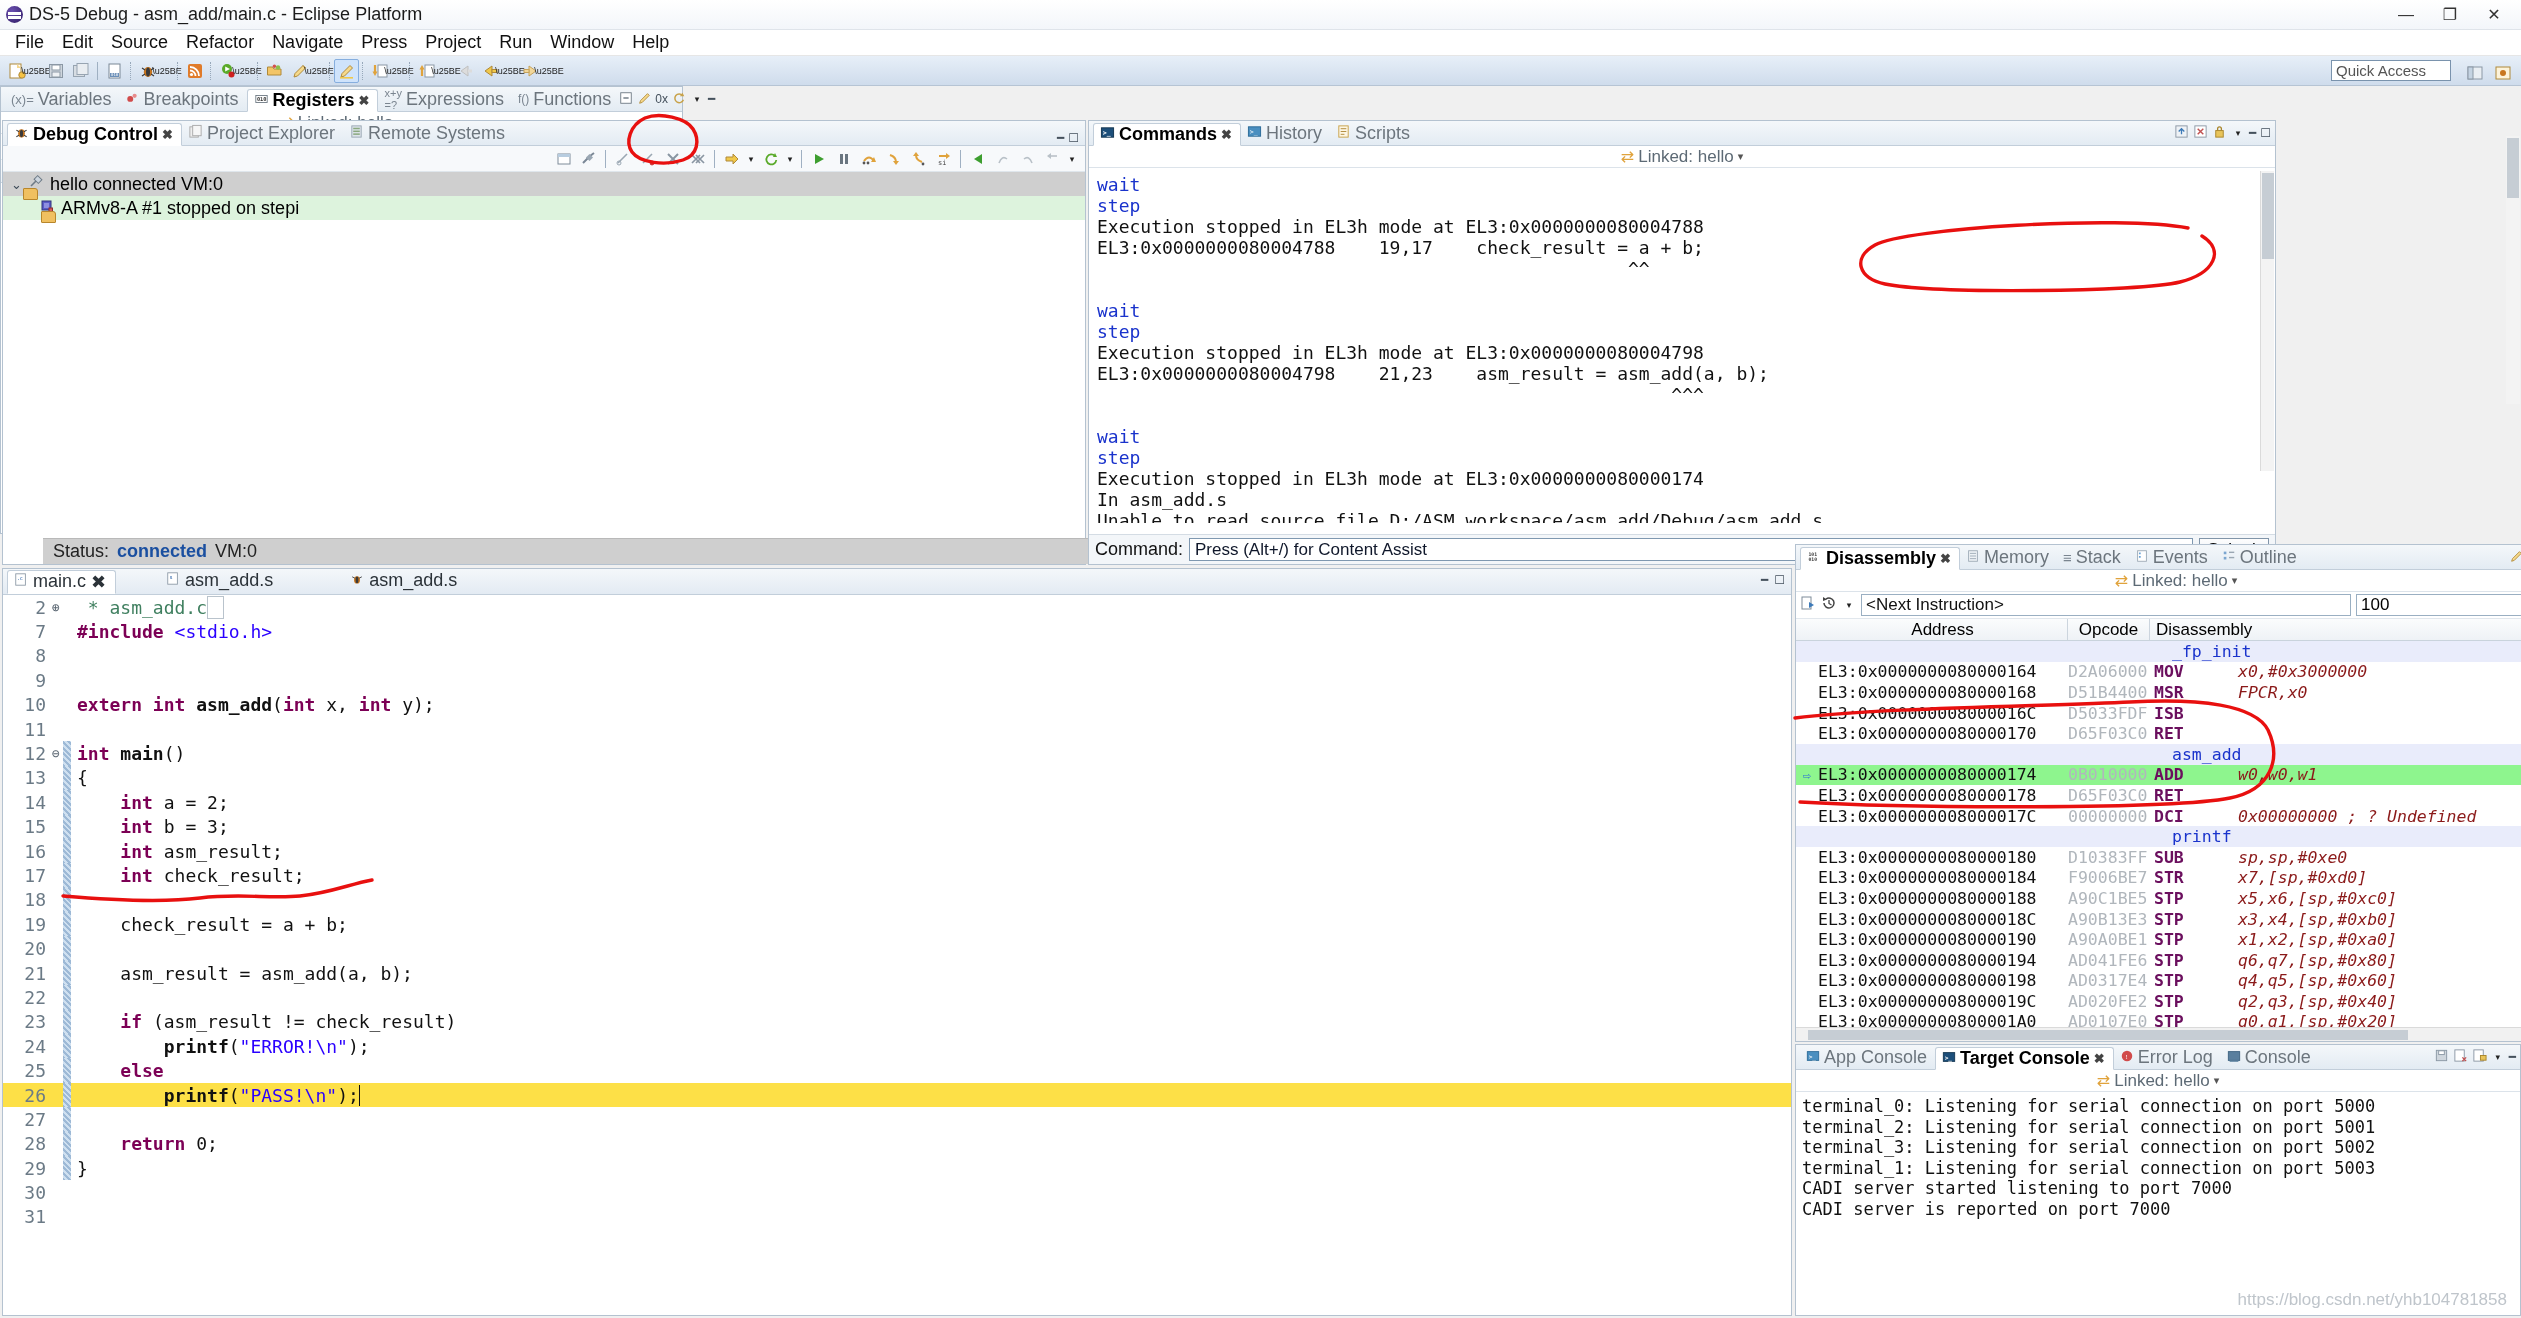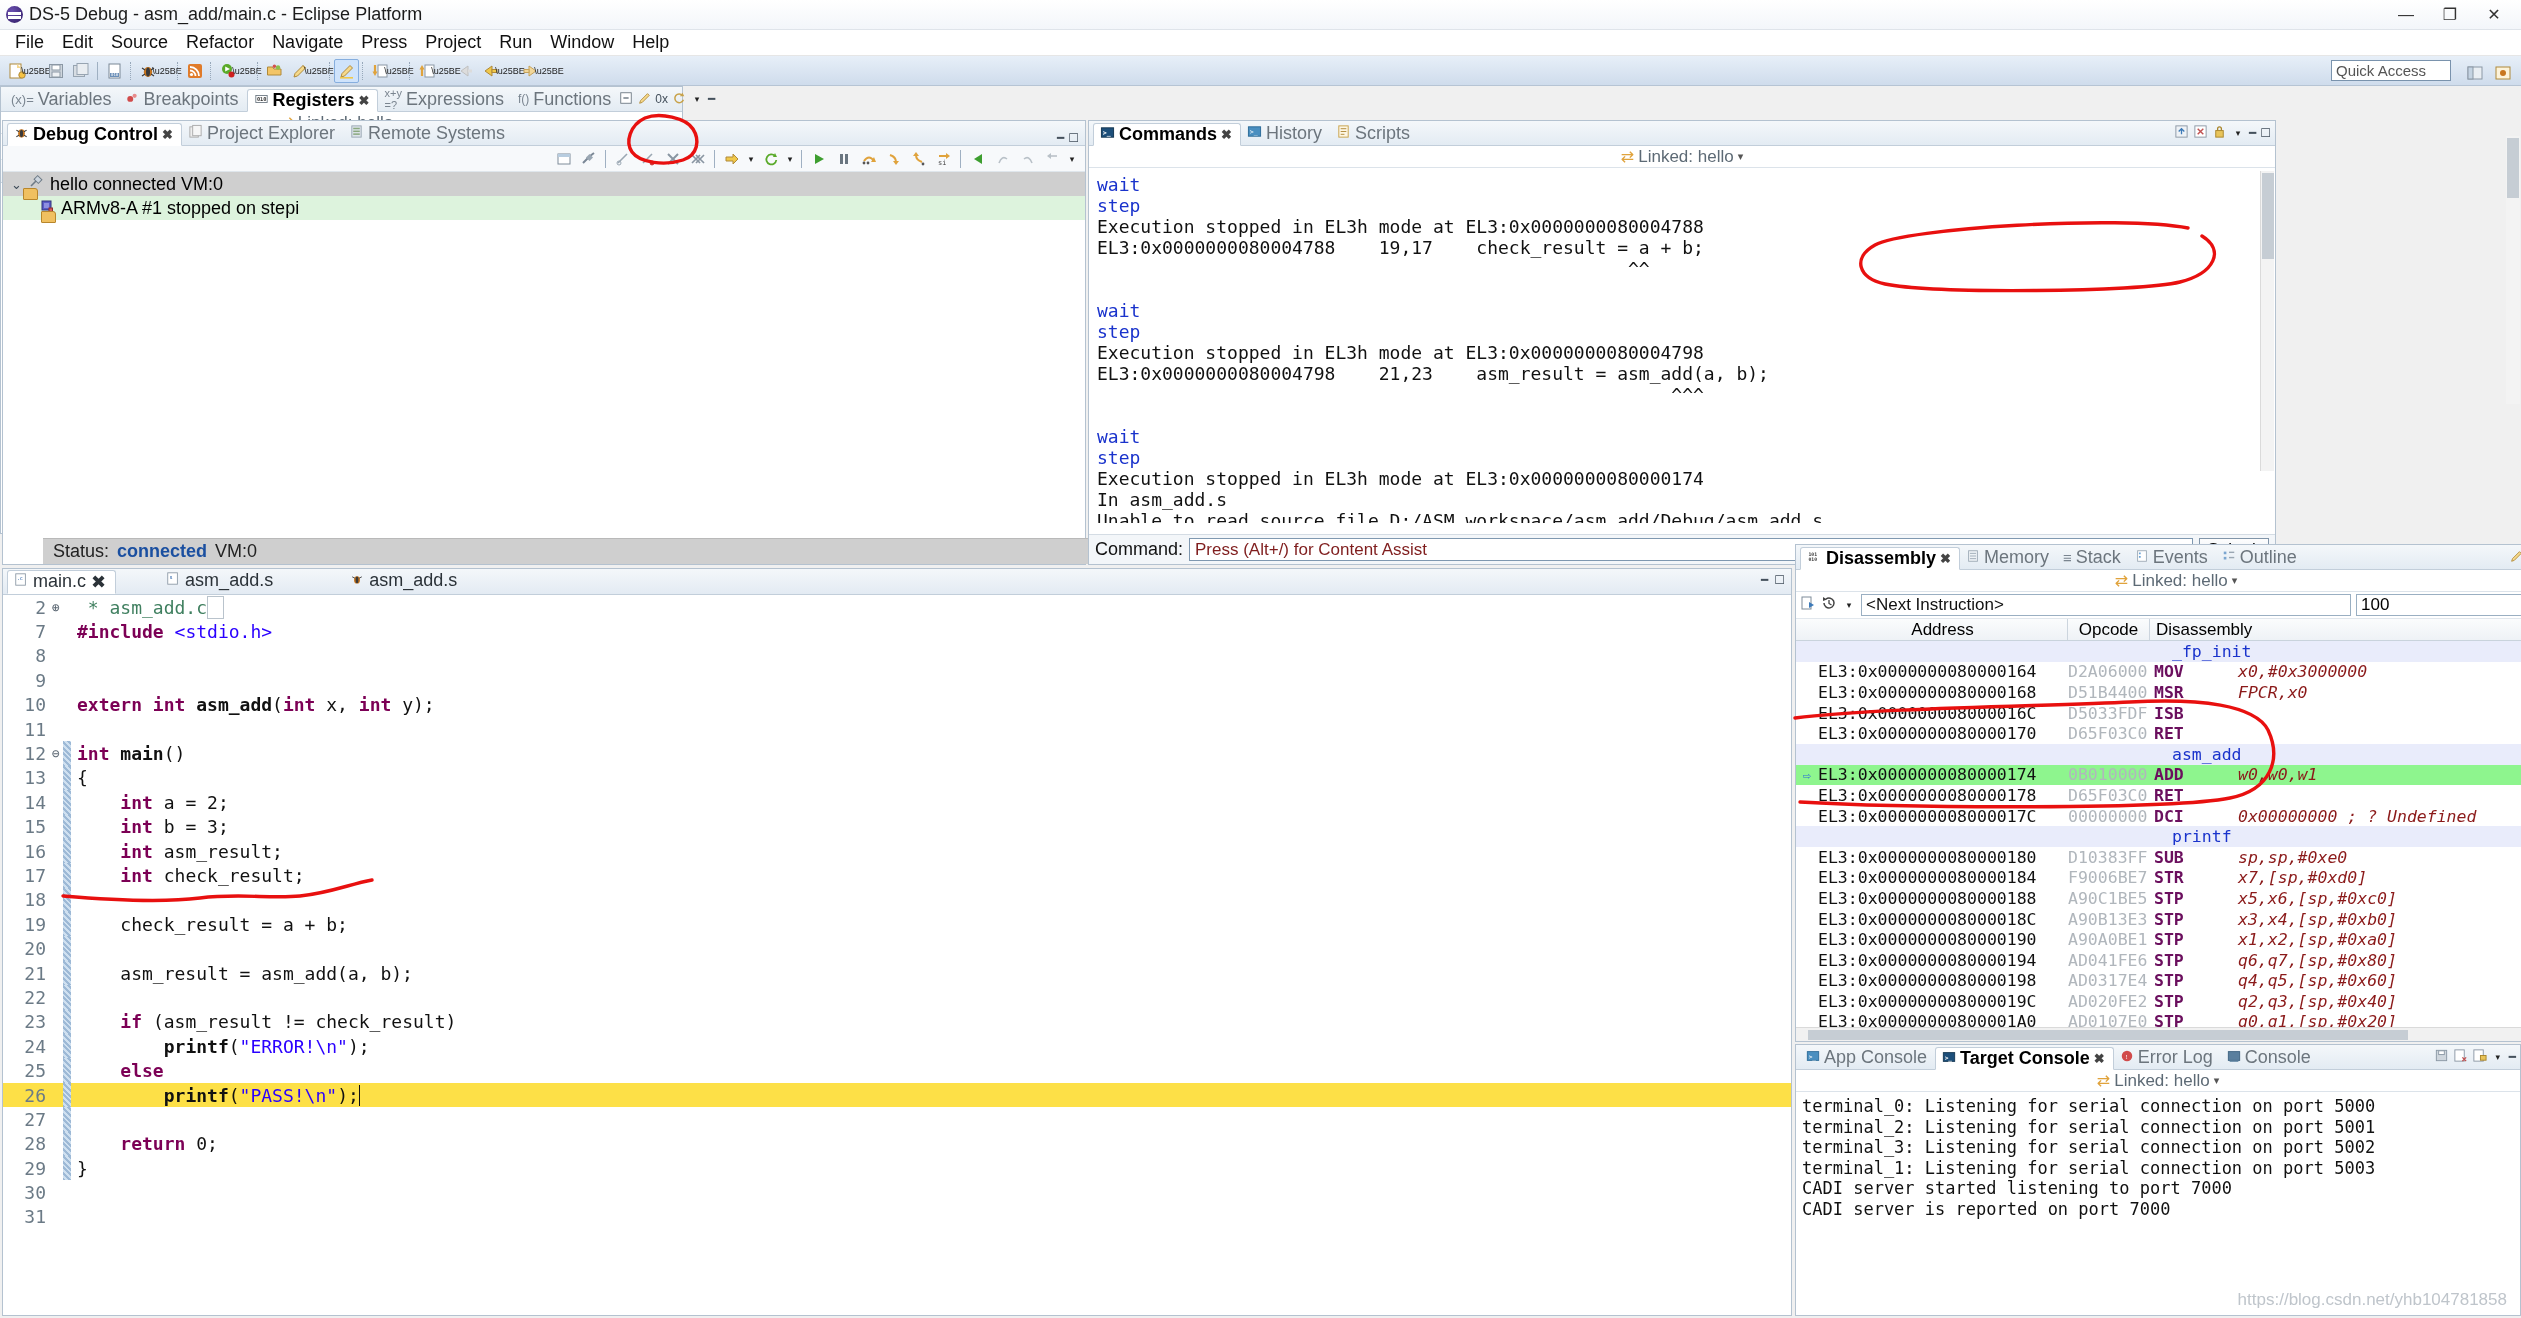--- a/index.html
+++ b/index.html
@@ -89,21 +89,21 @@
   #commands { left:1088px; top:120px; width:1188px; height:445px; }
   #cmd-out { height:355px; overflow:hidden; padding:6px 8px; background:#fff;
              font-family:"DejaVu Sans Mono", monospace; font-size:18px; line-height:21px;
              color:#111; white-space:pre; }
   #cmd-out .kw { color:#1a33cc; }
   #cmd-bar { position:absolute; bottom:0; left:0; width:100%; height:30px;
              display:flex; align-items:center; gap:6px; padding:0 6px; background:#f3f6f9;
              border-top:1px solid #d4dce4; }
   #cmd-bar .lbl { font-size:18px; color:#111; }
   #cmd-input { flex:1; height:23px; border:1px solid #7f98b0; background:#fff;
-               font-size:17px; color:#7f1d1d; padding:1px 5px; line-height:20px;}
+               font-size:17px; color:#0f172a; padding:1px 5px; line-height:20px;}
   #cmd-submit { width:70px; height:24px; border:1px solid #8195a9;
                 background:linear-gradient(#fdfdfd,#e4ebf2); font-size:17px; }
   .cmd-scroll { position:absolute; right:1px; top:50px; width:14px; height:300px; background:#f3f3f3;
                 border-left:1px solid #dadada; }
   .cmd-thumb { position:absolute; left:1px; top:2px; width:12px; height:86px; background:#c6cdd4;}
 
   
   #registers { left:1838px; top:92px; width:683px; height:448px; background:#fff;
                border:1px solid #b4c2d0; }
   #reg-set { height:26px; display:flex; align-items:center; padding-left:6px; gap:8px;

